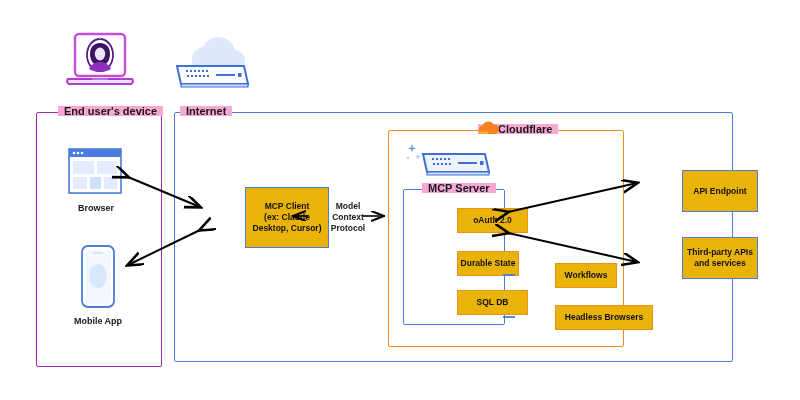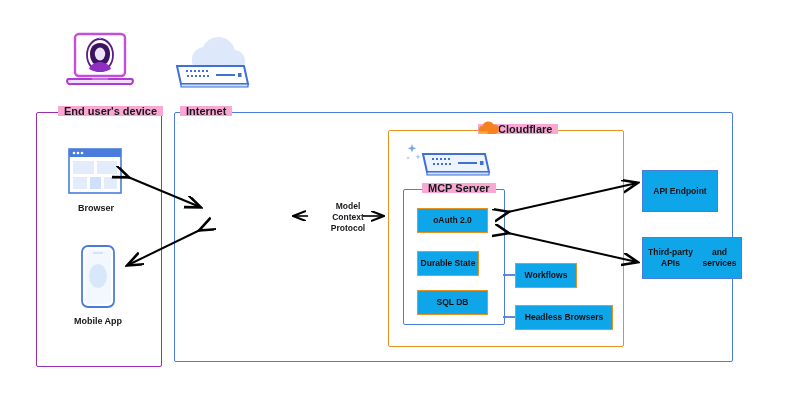--- a/index.html
+++ b/index.html
@@ -11,21 +11,21 @@
   .panel{position:absolute;border:1.5px solid #999;border-radius:2px;background:transparent;}
   .panel.purple{border-color:#9b2fae;}
   .panel.blue{border-color:#4a7ddb;}
   .panel.orange{border-color:#e8911f;}
   .panel-label{position:absolute;background:#f9a8d4;padding:0 6px;
      font-size:11px;font-weight:bold;color:#16181c;white-space:nowrap;line-height:10px;}
 
   
   .box{position:absolute;display:flex;align-items:center;justify-content:center;
        text-align:center;font-size:8.5px;font-weight:bold;line-height:11px;
-       background:#0ea5e9;box-sizing:border-box;}
+       background:#eab308;box-sizing:border-box;margin-left:40px;}
   .box.blue{border:1.6px solid #4a7ddb;}
   .box.orange{border:1.6px solid #e8911f;}
 
   
   .cap{position:absolute;text-align:center;font-size:9px;font-weight:bold;color:#16181c;
        line-height:11px;}
   .mcp-label{position:absolute;text-align:center;font-size:8.5px;font-weight:bold;
        line-height:11px;color:#16181c;}
 
   svg.overlay{position:absolute;left:0;top:0;width:800px;height:400px;pointer-events:none;}
@@ -142,36 +142,41 @@
   <div class="icon" style="left:80px;top:245px;width:36px;height:64px;">
     <svg width="36" height="64" viewBox="0 0 36 64">
       <rect x="2" y="1" width="32" height="61" rx="6" fill="#ffffff" stroke="#4a7ddb" stroke-width="1.8"></rect>
       <rect x="5" y="5" width="26" height="54" rx="4" fill="#f3f8ff"></rect>
       <line x1="13" y1="8" x2="23" y2="8" stroke="#c4d8f7" stroke-width="1.4"></line>
       <ellipse cx="18" cy="31" rx="9" ry="12" fill="#d9e7fb"></ellipse>
     </svg>
   </div>
   <div class="cap" style="left:58px;top:316px;width:80px;">Mobile App</div>
 
+  <div class="box blue" style="left:205px;top:187px;width:84px;height:61px;flex-direction:column;">
+    <span>MCP Client</span>
+    <span>(ex: Claude</span>
+    <span>Desktop, Cursor)</span>
+  </div>
 
   <div class="mcp-label" style="left:313px;top:201px;width:46px;margin-left:12px;">
     <div>Model</div>
     <div>Context</div>
     <div>Protocol</div>
   </div>
 
   <div class="box orange" style="left:417px;top:208px;width:71px;height:25px;">oAuth 2.0</div>
   <div class="box orange" style="left:417px;top:251px;width:62px;height:25px;">Durable State</div>
   <div class="box orange" style="left:417px;top:290px;width:71px;height:25px;">SQL DB</div>
 
   <div class="box orange" style="left:515px;top:263px;width:62px;height:25px;">Workflows</div>
   <div class="box orange" style="left:515px;top:305px;width:98px;height:25px;">Headless Browsers</div>
 
   <div class="box blue" style="left:642px;top:170px;width:76px;height:42px;">API Endpoint</div>
-  <div class="box blue" style="left:642px;top:237px;width:100px;height:42px;flex-direction:row;">
+  <div class="box blue" style="left:642px;top:237px;width:76px;height:42px;flex-direction:column;">
     <span>Third-party APIs</span>
     <span>and services</span>
   </div>
 
   <svg class="overlay">
     <defs>
       <marker id="ah" markerWidth="9" markerHeight="9" refX="7.5" refY="3.2" orient="auto" markerUnits="strokeWidth">
         <path d="M0,0 L8,3.2 L0,6.4" fill="none" stroke="#000" stroke-width="1.3"></path>
       </marker>
     </defs>

